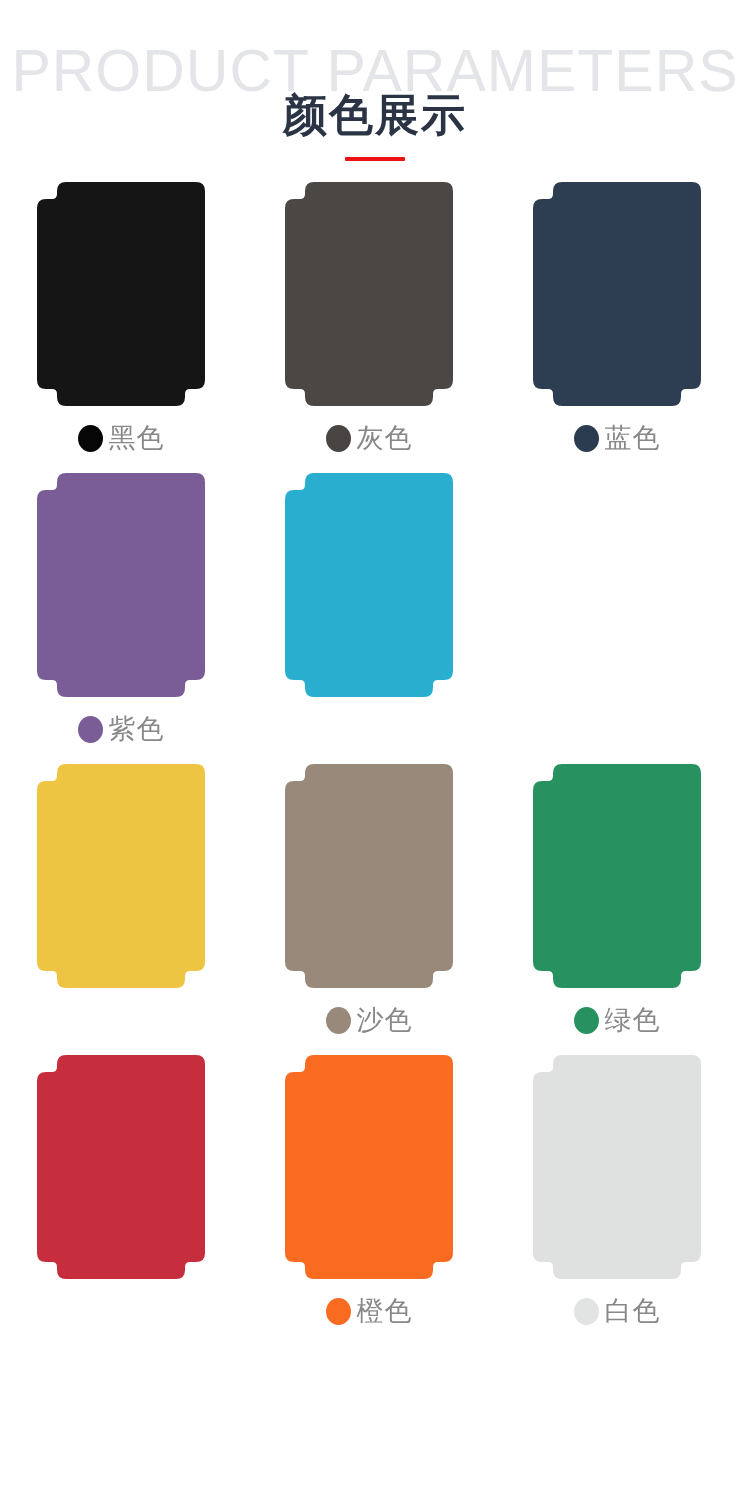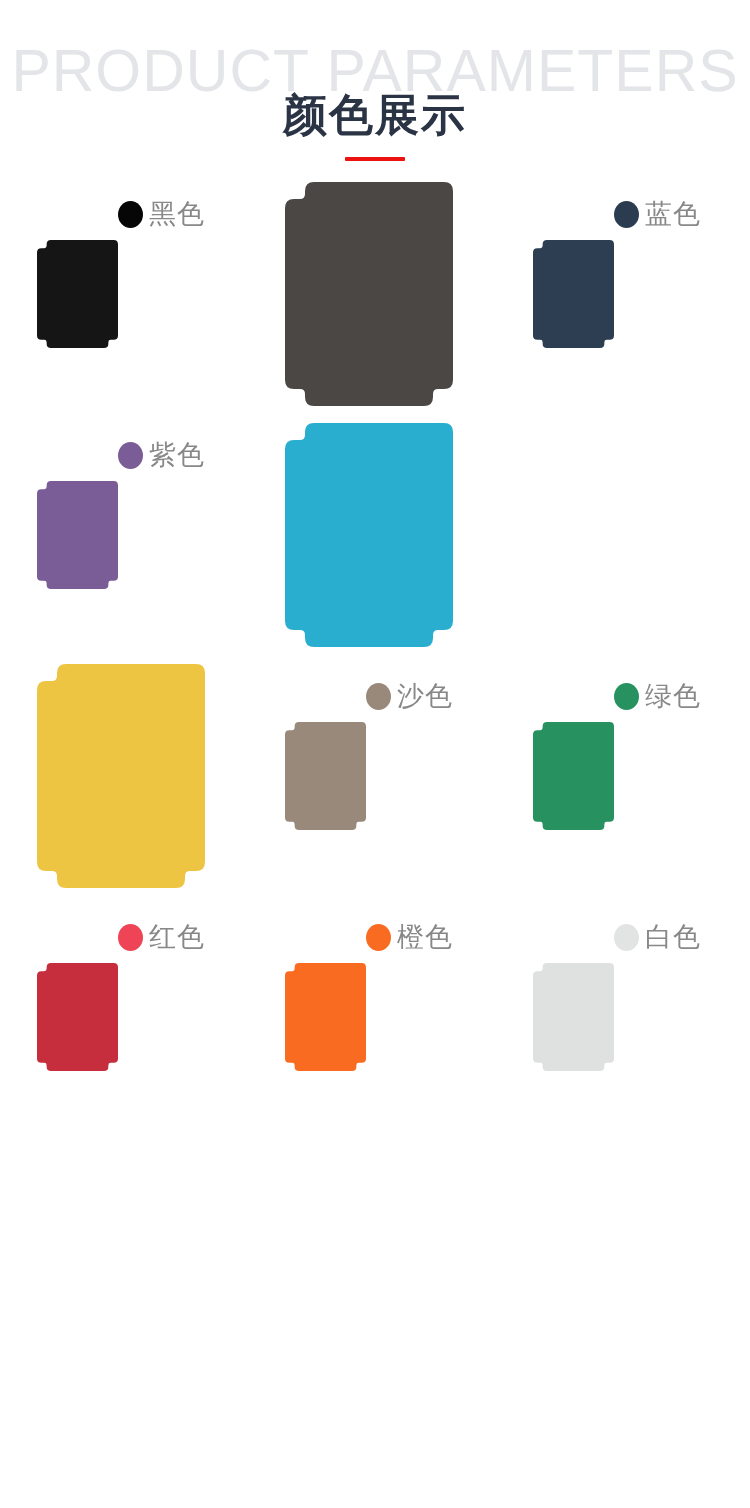--- a/index.html
+++ b/index.html
@@ -71,21 +71,21 @@
     display: flex;
     justify-content: flex-start;
     padding-left: 37px;
     box-sizing: border-box;
     margin-bottom: 17px;
   }
   .swatch-cell {
     width: 168px;
     margin-right: 80px;
     display: flex;
-    flex-direction: row;
+    flex-direction: column;
     align-items: flex-start;
   }
   .swatch-cell:last-child {
     margin-right: 16px;
   }
   .swatch-shape {
     display: block;
     width: 168px;
     height: 224px;
   }
@@ -131,20 +131,24 @@
           </svg>
                <div class="swatch-label">
                  <span class="swatch-dot" style="background:#060606"></span>
                  <span class="swatch-name">黑色</span>
                </div>
              </div>
       <div class="swatch-cell">
                <svg class="swatch-shape" viewBox="0 0 168 224" xmlns="http://www.w3.org/2000/svg">
             <path d="M 29 0 L 159 0 Q 168 0 168 9 L 168 198 Q 168 207 159 207 L 153 207 Q 148 207 148 212 L 148 215 Q 148 224 139 224 L 29 224 Q 20 224 20 215 L 20 212 Q 20 207 15 207 L 9 207 Q 0 207 0 198 L 0 26 Q 0 17 9 17 L 15 17 Q 20 17 20 12 L 20 9 Q 20 0 29 0 Z" fill="#4a4745"></path>
           </svg>
+               <div class="swatch-label">
+                 <span class="swatch-dot" style="background:#474442"></span>
+                 <span class="swatch-name">灰色</span>
+               </div>
              </div>
       <div class="swatch-cell">
                <svg class="swatch-shape" viewBox="0 0 168 224" xmlns="http://www.w3.org/2000/svg">
             <path d="M 29 0 L 159 0 Q 168 0 168 9 L 168 198 Q 168 207 159 207 L 153 207 Q 148 207 148 212 L 148 215 Q 148 224 139 224 L 29 224 Q 20 224 20 215 L 20 212 Q 20 207 15 207 L 9 207 Q 0 207 0 198 L 0 26 Q 0 17 9 17 L 15 17 Q 20 17 20 12 L 20 9 Q 20 0 29 0 Z" fill="#2d3d52"></path>
           </svg>
                <div class="swatch-label">
                  <span class="swatch-dot" style="background:#2b3b50"></span>
                  <span class="swatch-name">蓝色</span>
                </div>
              </div>
@@ -188,24 +192,20 @@
                  <span class="swatch-dot" style="background:#279260"></span>
                  <span class="swatch-name">绿色</span>
                </div>
              </div>
     </div>
     <div class="swatch-row">
       <div class="swatch-cell">
                <svg class="swatch-shape" viewBox="0 0 168 224" xmlns="http://www.w3.org/2000/svg">
             <path d="M 29 0 L 159 0 Q 168 0 168 9 L 168 198 Q 168 207 159 207 L 153 207 Q 148 207 148 212 L 148 215 Q 148 224 139 224 L 29 224 Q 20 224 20 215 L 20 212 Q 20 207 15 207 L 9 207 Q 0 207 0 198 L 0 26 Q 0 17 9 17 L 15 17 Q 20 17 20 12 L 20 9 Q 20 0 29 0 Z" fill="#c62e3d"></path>
           </svg>
-               <div class="swatch-label">
-                 <span class="swatch-dot" style="background:#ef4456"></span>
-                 <span class="swatch-name">红色</span>
-               </div>
              </div>
       <div class="swatch-cell">
                <svg class="swatch-shape" viewBox="0 0 168 224" xmlns="http://www.w3.org/2000/svg">
             <path d="M 29 0 L 159 0 Q 168 0 168 9 L 168 198 Q 168 207 159 207 L 153 207 Q 148 207 148 212 L 148 215 Q 148 224 139 224 L 29 224 Q 20 224 20 215 L 20 212 Q 20 207 15 207 L 9 207 Q 0 207 0 198 L 0 26 Q 0 17 9 17 L 15 17 Q 20 17 20 12 L 20 9 Q 20 0 29 0 Z" fill="#fa6b22"></path>
           </svg>
                <div class="swatch-label">
                  <span class="swatch-dot" style="background:#fa6b22"></span>
                  <span class="swatch-name">橙色</span>
                </div>
              </div>

